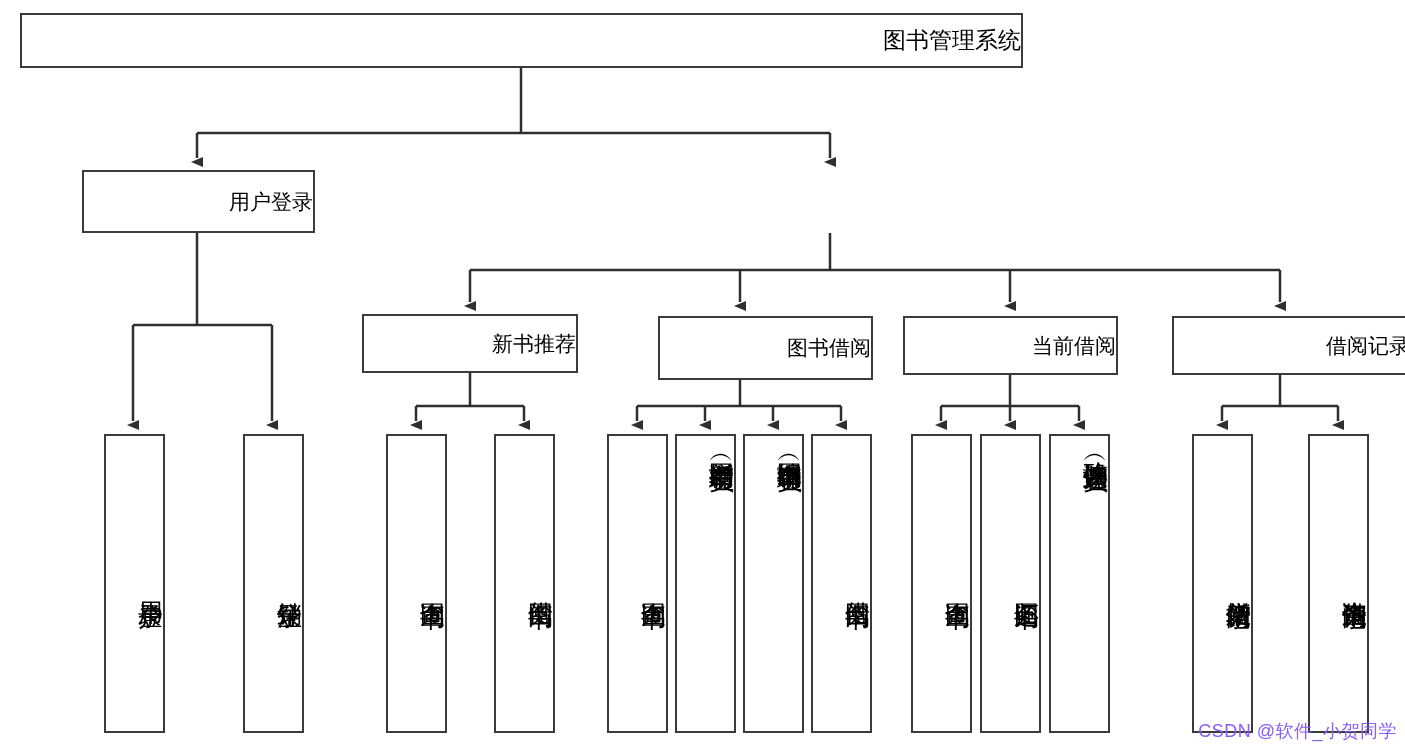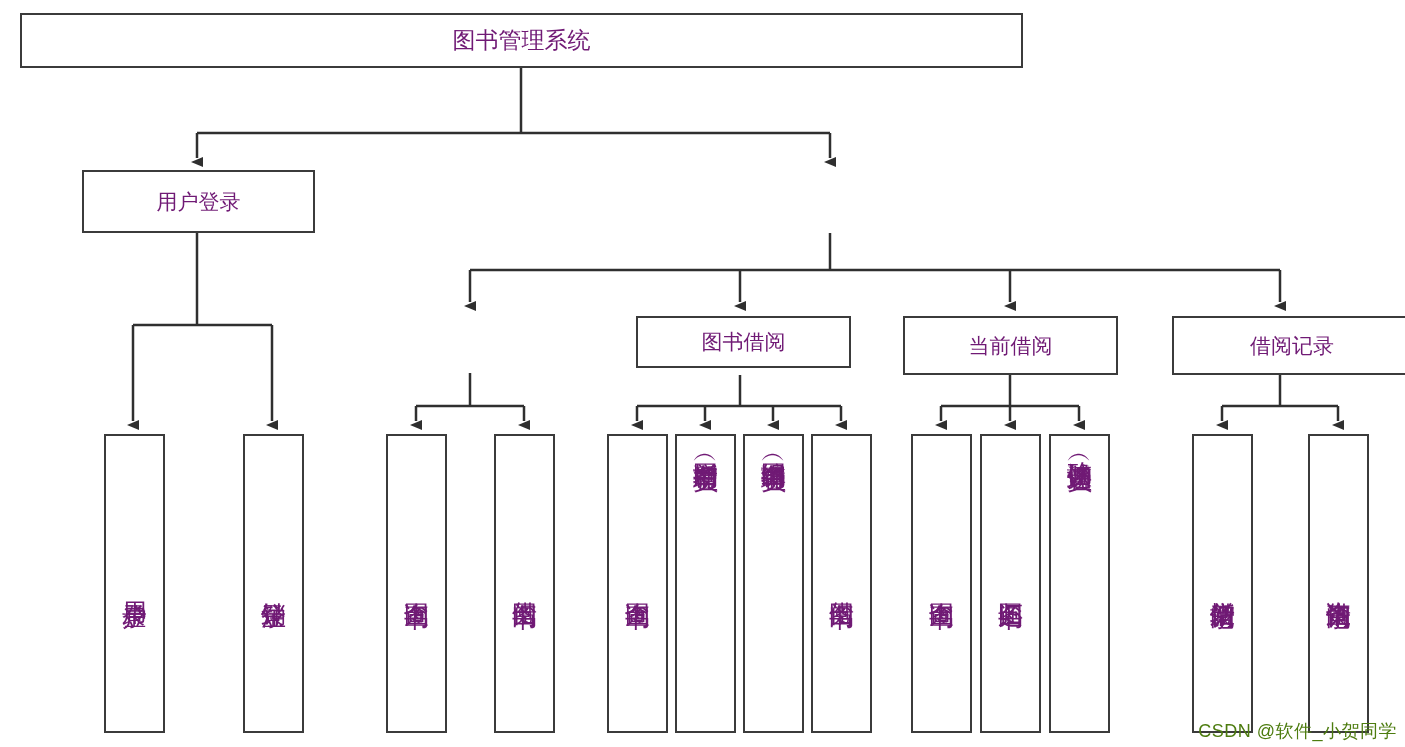--- a/index.html
+++ b/index.html
@@ -25,22 +25,22 @@
     height: 747px;
     pointer-events: none;
   }
   .node {
     position: absolute;
     box-sizing: border-box;
     border: 2px solid #3b3b3b;
     background: #ffffff;
     display: flex;
     align-items: center;
-    justify-content: center;
-    color: #701a75;
+    justify-content: flex-end;
+    color: #000000;
   }
   .node .lbl {
     display: block;
     text-align: center;
     line-height: 1.12;
     white-space: nowrap;
   }
   
   .lvl0 { }
   .lvl0 .lbl { font-size: 23px; }
@@ -60,21 +60,21 @@
   .leaf {
     align-items: flex-start;
     padding-top: 6px;
   }
   .leaf.center { align-items: center; padding-top: 0; }
   .watermark {
     position: absolute;
     right: 8px;
     bottom: 4px;
     font-size: 18px;
-    color: #4d7c0f;
+    color: #8b5cf6;
     letter-spacing: 0.5px;
     white-space: nowrap;
     user-select: none;
   }
 </style>
 </head>
 <body>
 
 <div id="canvas">
 
@@ -130,22 +130,25 @@
 
   <div class="node lvl0" style="left:20px; top:13px; width:1003px; height:55px;">
     <span class="lbl">图书管理系统</span>
   </div>
 
   <div class="node lvl1" style="left:82px; top:170px; width:233px; height:63px;">
     <span class="lbl">用户登录</span>
   </div>
 
 
-
-  <div class="node lvl2" style="left:636px; top:316px; width:215px; height:52px;">
+  <div class="node lvl2" style="left:362px; top:314px; width:216px; height:59px;">
+    <span class="lbl">新书推荐</span>
+  </div>
+
+  <div class="node lvl2" style="left:658px; top:316px; width:215px; height:64px;">
     <span class="lbl">图书借阅</span>
   </div>
 
   <div class="node lvl2" style="left:903px; top:316px; width:215px; height:59px;">
     <span class="lbl">当前借阅</span>
   </div>
 
   <div class="node lvl2" style="left:1172px; top:316px; width:240px; height:59px;">
     <span class="lbl">借阅记录</span>
   </div>

